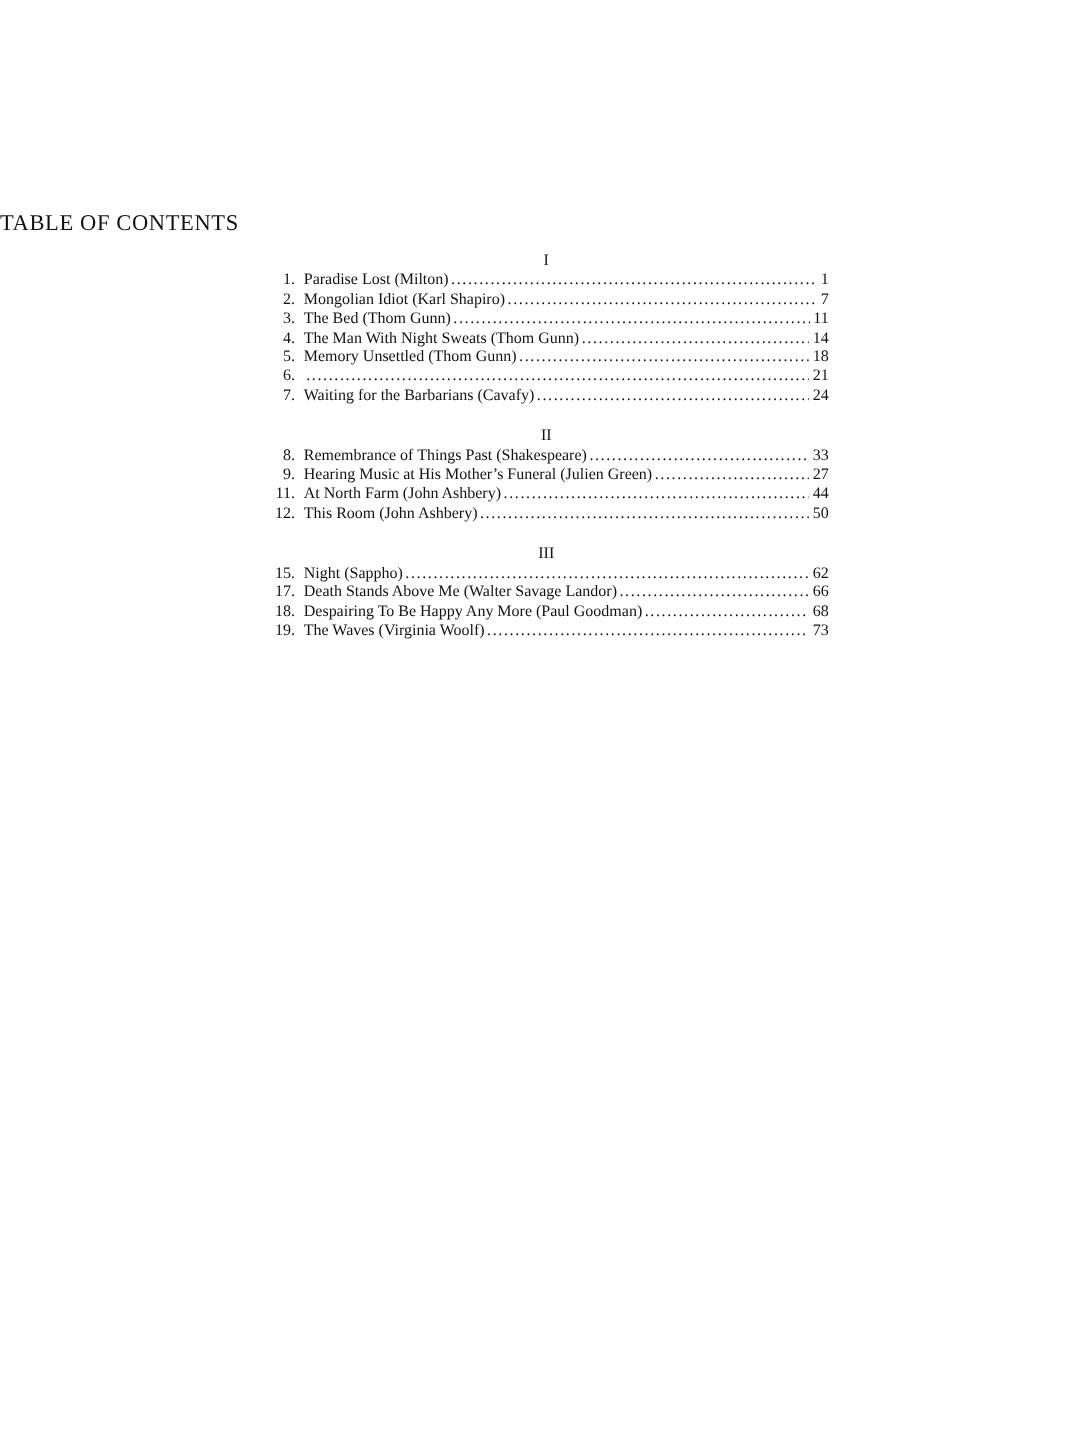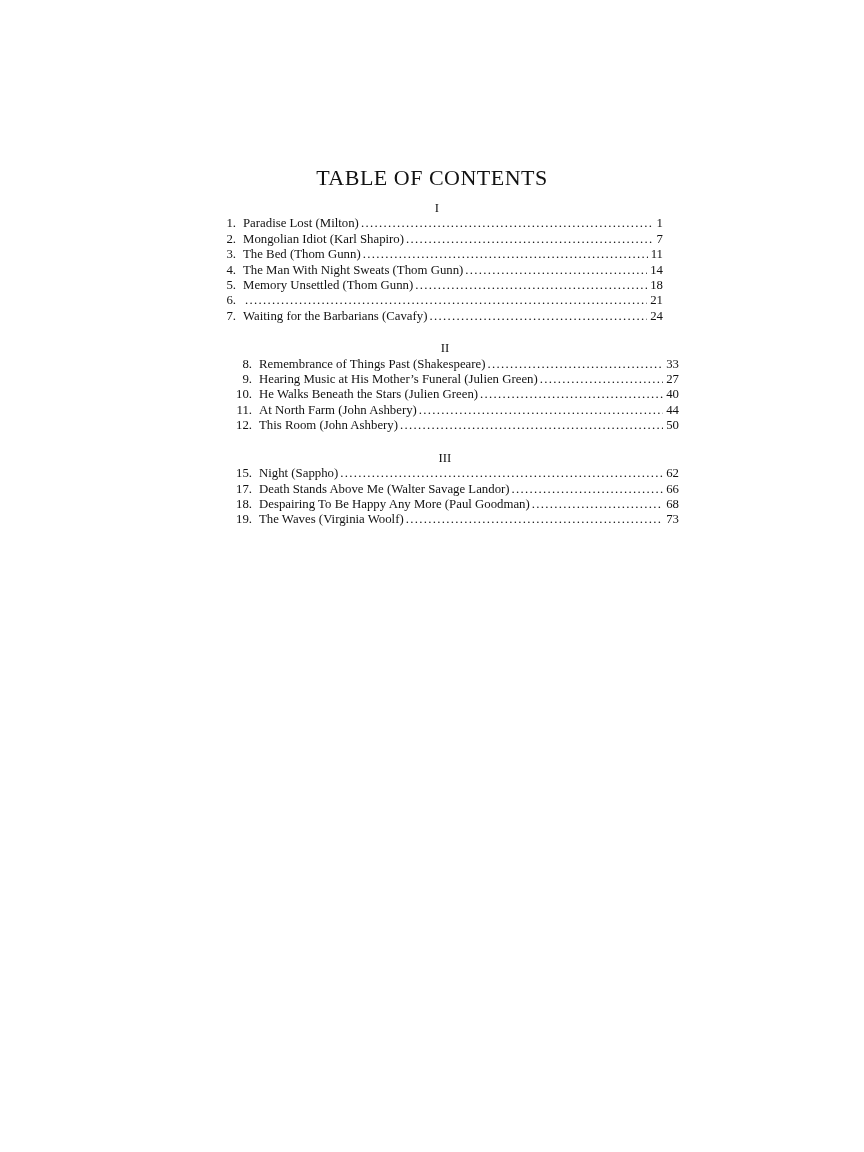--- a/index.html
+++ b/index.html
@@ -15,31 +15,30 @@
     overflow: hidden;
   }
   .page {
     width: 864px;
     height: 1152px;
     padding-top: 168px;
     box-sizing: border-box;
   }
   .doc-title {
     margin: 0 0 13px 0;
-    font-size: 22px;
+    font-size: 18px;
     font-weight: normal;
     letter-spacing: 0.5px;
-    text-align: center;
     line-height: 20px;
   }
   .toc {
     width: 100%;
   }
   .section { margin-top: 0; }
-  .section + .section { margin-top: 17px; margin-left: 16px; }
+  .section + .section { margin-top: 17px; }
   .section-heading {
     text-align: center;
     font-size: 12.8px;
     line-height: 15.4px;
     
     padding-left: 10px;
   }
   .toc-row {
     display: flex;
     align-items: baseline;
@@ -131,26 +130,20 @@
           <span class="dots"></span>
           <span class="row-page">33</span>
         </div>
         <div class="toc-row">
           <span class="row-num">9.</span>
           <span class="row-text"><span>Hearing Music at His Mother’s Funeral </span><span class="author">(Julien Green)</span></span>
           <span class="dots"></span>
           <span class="row-page">27</span>
         </div>
         <div class="toc-row">
-          <span class="row-num">10.</span>
-          <span class="row-text"><span>He Walks Beneath the Stars </span><span class="author">(Julien Green)</span></span>
-          <span class="dots"></span>
-          <span class="row-page">40</span>
-        </div>
-        <div class="toc-row">
           <span class="row-num">11.</span>
           <span class="row-text"><span>At North Farm </span><span class="author">(John Ashbery)</span></span>
           <span class="dots"></span>
           <span class="row-page">44</span>
         </div>
         <div class="toc-row">
           <span class="row-num">12.</span>
           <span class="row-text"><span>This Room </span><span class="author">(John Ashbery)</span></span>
           <span class="dots"></span>
           <span class="row-page">50</span>

